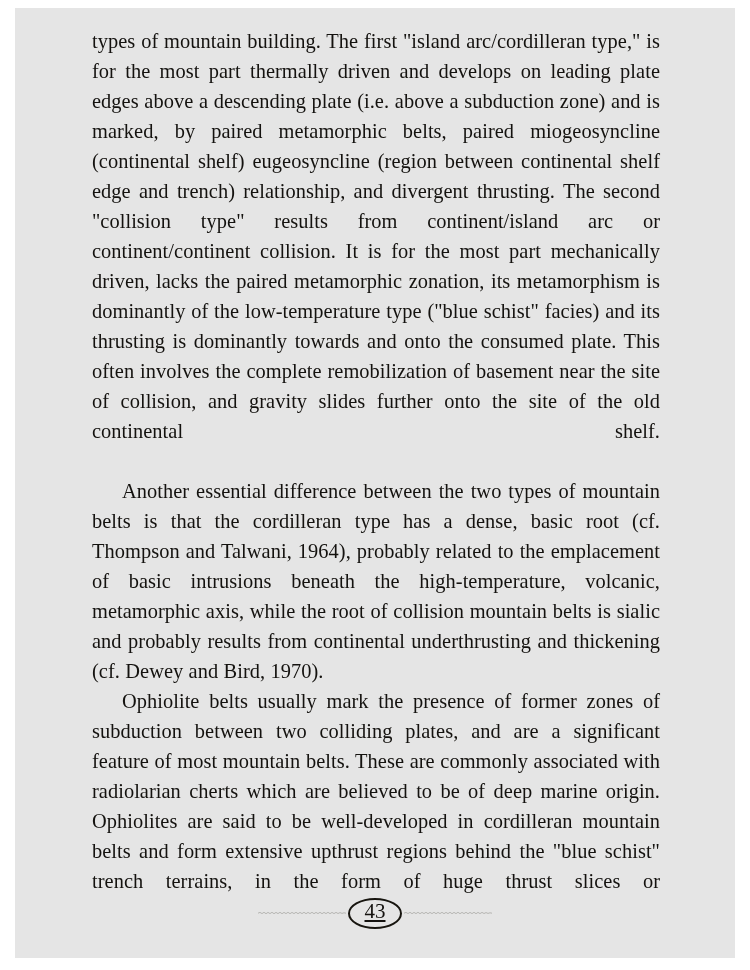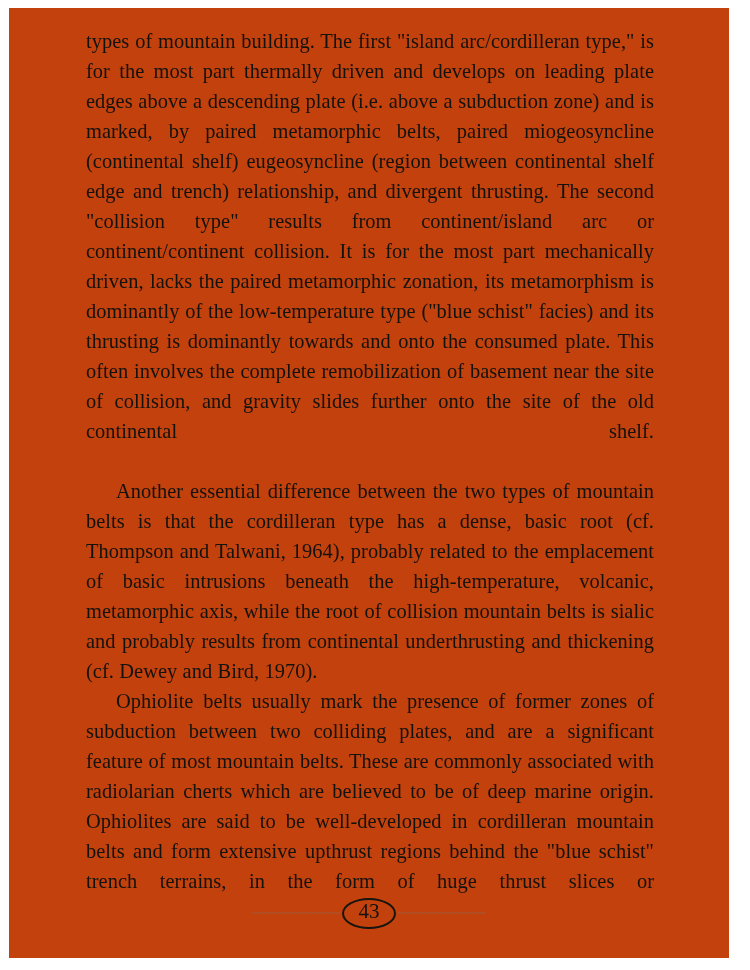--- a/index.html
+++ b/index.html
@@ -9,25 +9,25 @@
   }
   body {
     width: 750px;
     height: 970px;
     overflow: hidden;
     font-family: "Liberation Serif", "DejaVu Serif", serif;
   }
 
   .page {
     position: absolute;
-    left: 9px;
+    left: 15px;
     top: 8px;
     width: 720px;
     height: 950px;
-    background: #c2410c;
+    background: #e5e5e5;
   }
 
   .text-column {
     position: absolute;
     left: 77px;
     top: 18px;
     width: 568px;
   }
 
   .para {
@@ -93,20 +93,21 @@
   .page-oval .num {
     position: absolute;
     inset: 0;
     display: flex;
     align-items: center;
     justify-content: center;
     font-size: 21px;
     line-height: 1;
     color: #14120f;
     padding-bottom: 4px;
+    text-decoration: underline;
   }
 </style>
 </head>
 <body>
 
 <div class="page">
 
   <div class="text-column">
     <p class="para">types of mountain building. The first "island arc/cordilleran type," is for the most part thermally driven and develops on leading plate edges above a descending plate (i.e. above a subduction zone) and is marked, by paired metamorphic belts, paired miogeosyncline (continental shelf) eugeosyncline (region between continental shelf edge and trench) relationship, and divergent thrusting. The second "collision type" results from continent/island arc or continent/continent collision. It is for the most part mechanically driven, lacks the paired metamorphic zonation, its metamorphism is dominantly of the low-temperature type ("blue schist" facies) and its thrusting is dominantly towards and onto the consumed plate. This often involves the complete remobilization of basement near the site of collision, and gravity slides further onto the site of the old continental shelf.</p>
     <p class="para indented no-stretch">Another essential difference between the two types of mountain belts is that the cordilleran type has a dense, basic root (cf. Thompson and Talwani, 1964), probably related to the emplacement of basic intrusions beneath the high-temperature, volcanic, metamorphic axis, while the root of collision mountain belts is sialic and probably results from continental underthrusting and thickening (cf. Dewey and Bird, 1970).</p>

